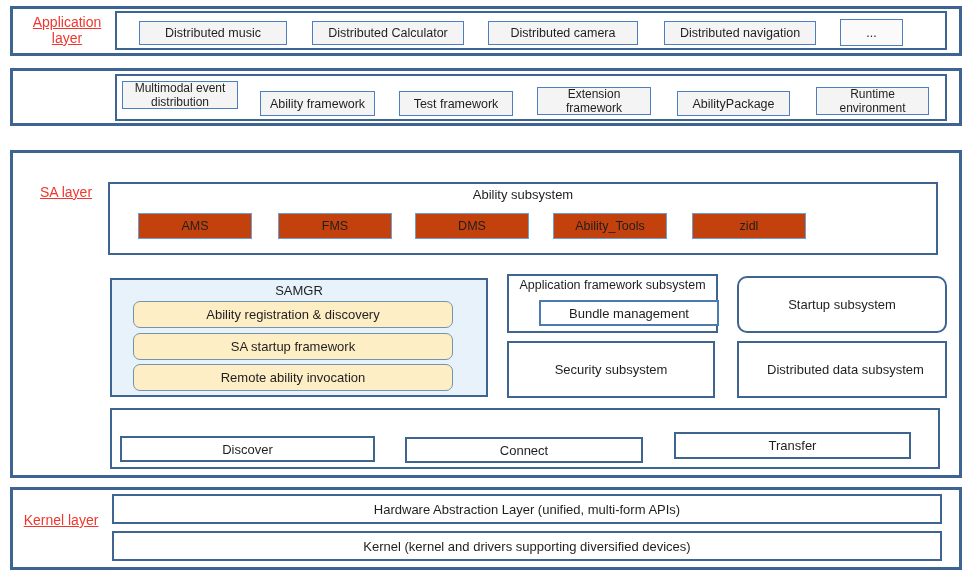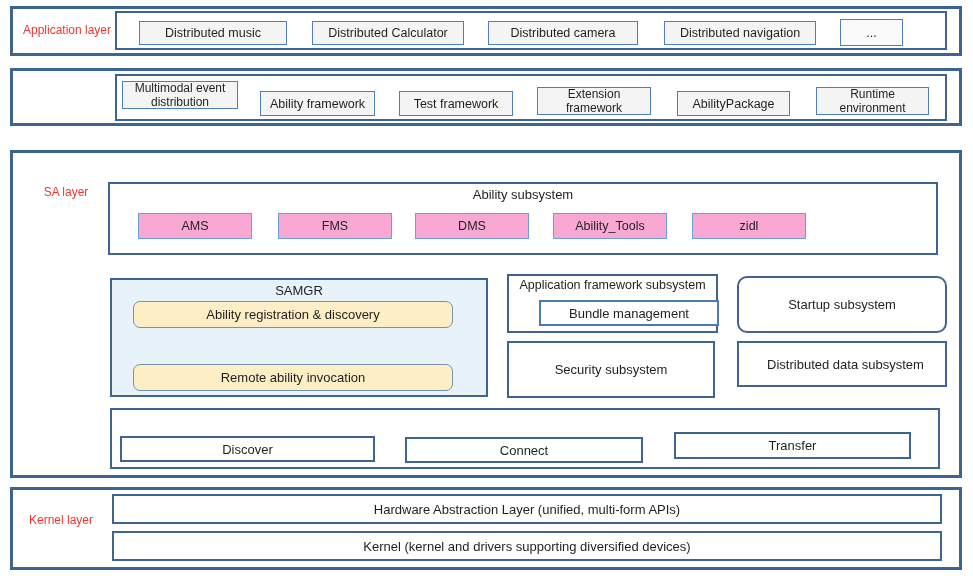--- a/index.html
+++ b/index.html
@@ -5,29 +5,29 @@
   html,body { margin:0; padding:0; background:#ffffff; }
   .canvas {
     position:relative; width:973px; height:576px; background:#fff;
     font-family:"Liberation Sans", sans-serif; color:#212121;
     -webkit-font-smoothing:antialiased;
   }
   .abs { position:absolute; box-sizing:border-box; }
   .layer  { border:3px solid var(--layer_border,#3e6491); background:#fff; }
   .frame  { border:2px solid var(--layer_border,#3e6491); background:#fff; }
   .red-label {
-    color:var(--label_red,#f0372e); font-size:12px; line-height:16px;
-    text-align:center; display:flex; align-items:center; justify-content:center;
+    color:var(--label_red,#f0372e); font-size:14px; line-height:16px;
+    text-align:center; display:flex; align-items:center; justify-content:center;text-decoration:underline;
   }
   .chip {
     background:var(--chip_bg,#f4f4f4); border:1px solid var(--chip_border,#4d7ebf);
     display:flex; align-items:center; justify-content:center;
     font-size:12.5px; line-height:14px; text-align:center; color:#1f1f1f;
   }
-  .chip.pale { background:#f9a8d4; border-color:#6ba0d5; }
+  .chip.pale { background:#c2410c; border-color:#6ba0d5; }
   .darkchip {
     background:#fff; border:2px solid var(--layer_border,#3e6491);
     display:flex; align-items:center; justify-content:center;
     font-size:13px; text-align:center; color:#1f1f1f;
   }
   .subsys {
     background:#fff; border:2px solid var(--layer_border,#3e6491);
     display:flex; align-items:center; justify-content:center;
     font-size:13px; text-align:center; color:#1f1f1f;
   }
@@ -80,33 +80,34 @@
       <div class="abs chip pale" style="left:28px; top:29px; width:114px; height:26px;">AMS</div>
       <div class="abs chip pale" style="left:168px; top:29px; width:114px; height:26px;">FMS</div>
       <div class="abs chip pale" style="left:305px; top:29px; width:114px; height:26px;">DMS</div>
       <div class="abs chip pale" style="left:443px; top:29px; width:114px; height:26px;">Ability_Tools</div>
       <div class="abs chip pale" style="left:582px; top:29px; width:114px; height:26px;">zidl</div>
     </div>
 
     <div class="abs frame samgr" style="left:97px; top:125px; width:378px; height:119px;">
       <div class="frame-title">SAMGR</div>
       <div class="abs ybox" style="left:21px; top:21px; width:320px; height:27px;">Ability registration &amp; discovery</div>
+      <div class="abs ybox" style="left:21px; top:53px; width:320px; height:27px;">SA startup framework</div>
       <div class="abs ybox" style="left:21px; top:84px; width:320px; height:27px;">Remote ability invocation</div>
     </div>
 
     <div class="abs frame" style="left:494px; top:121px; width:211px; height:59px;">
       <div class="frame-title small">Application framework subsystem</div>
       <div class="abs bundle" style="left:14px; top:24px; width:180px; height:26px;">Bundle management</div>
     </div>
 
     <div class="abs subsys" style="left:724px; top:123px; width:210px; height:57px;border-radius:10px;">Startup subsystem</div>
 
     <div class="abs subsys" style="left:494px; top:188px; width:208px; height:57px;">Security subsystem</div>
 
-    <div class="abs subsys" style="left:724px; top:188px; width:210px; height:46px;padding-left:7px;">Distributed data subsystem</div>
+    <div class="abs subsys" style="left:724px; top:188px; width:210px; height:57px;padding-left:7px;">Distributed data subsystem</div>
 
     <div class="abs frame" style="left:97px; top:255px; width:830px; height:61px;">
       <div class="abs darkchip" style="left:8px; top:26px; width:255px; height:26px;">Discover</div>
       <div class="abs darkchip" style="left:293px; top:27px; width:238px; height:26px;">Connect</div>
       <div class="abs darkchip" style="left:562px; top:22px; width:237px; height:27px;">Transfer</div>
     </div>
   </div>
 
   <div class="abs layer" style="left:10px; top:487px; width:952px; height:83px;">
     <div class="abs red-label" style="left:0px; top:21px; width:96px; height:18px;">Kernel layer</div>

